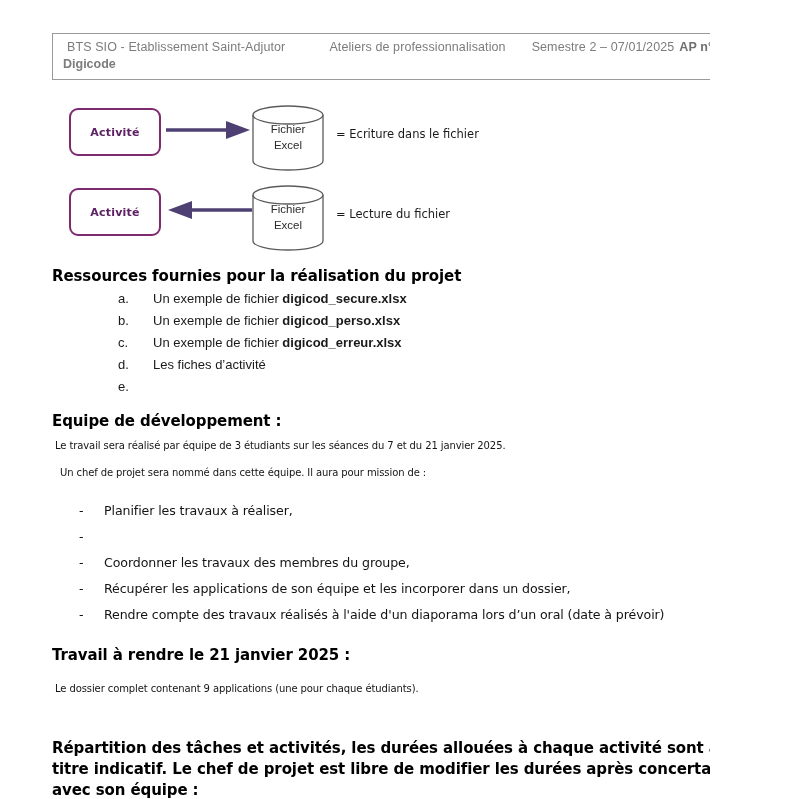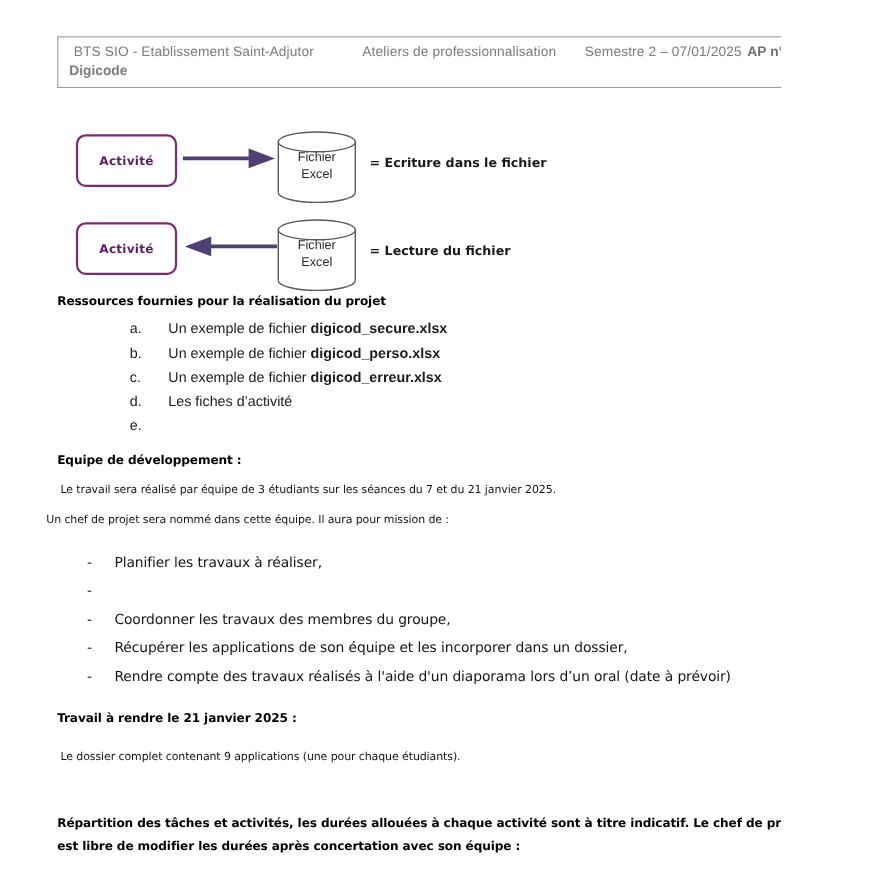--- a/index.html
+++ b/index.html
@@ -78,21 +78,21 @@
     font-weight: bold;
     color: #7c7c7c;
     margin-top: 3px;
     padding-right: 74px;
   }
 
   
   .diagram {
     position: absolute;
     left: 0;
-    top: 112px;
+    top: 98px;
     width: 778px;
     height: 160px;
   }
   .diag-row { position: absolute; left: 0; width: 778px; height: 72px; }
   .diag-row.row1 { top: 6px; }
   .diag-row.row2 { top: 86px; }
 
   .activity-box {
     position: absolute;
     left: 69px;
@@ -140,31 +140,31 @@
     color: #2b2b2b;
     line-height: 16px;
   }
 
   .legend {
     position: absolute;
     left: 336px;
     top: 23px;
     font-family: "DejaVu Sans", sans-serif;
     font-size: 11.5px;
+    font-weight: normal;
+    color: #1a1a1a;
+    white-space: nowrap;
+  }
+
+  
+  .h-bold {
+    position: absolute;
+    font-family: "DejaVu Sans", sans-serif;
     font-weight: bold;
-    color: #1a1a1a;
-    white-space: nowrap;
-  }
-
-  
-  .h-bold {
-    position: absolute;
-    font-family: "DejaVu Sans", sans-serif;
-    font-weight: bold;
-    font-size: 11px;
+    font-size: 15px;
     color: #000000;
     letter-spacing: -0.1px;
   }
   .para {
     position: absolute;
     font-family: "DejaVu Sans", sans-serif;
     font-size: 10px;
     color: #141414;
     letter-spacing: -0.1px;
     white-space: nowrap;
@@ -195,21 +195,21 @@
     position: absolute;
     left: 0;
     top: 0;
     width: 16px;
     text-align: left;
   }
   .alpha-list li b { font-weight: bold; }
 
   .heading-equipe { left: 52px; top: 412px; }
   .para-travail   { left: 55px; top: 440px; }
-  .para-chef      { left: 42px; top: 467px; }
+  .para-chef      { left: 60px; top: 467px; }
 
   .dash-list {
     position: absolute;
     left: 79px;
     top: 498px;
     width: 660px;
     list-style: none;
     margin: 0;
     padding: 0;
   }

